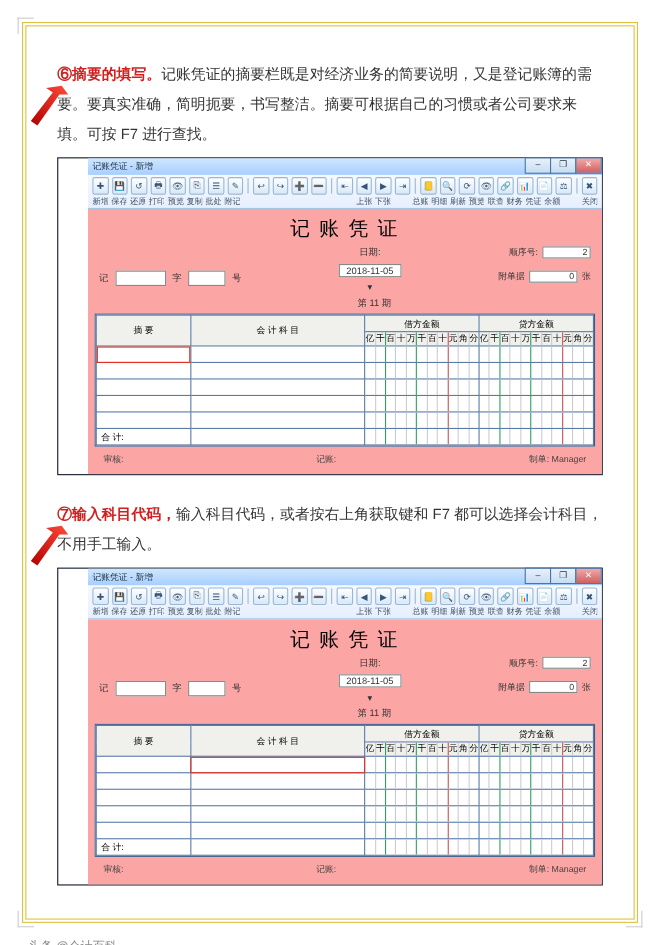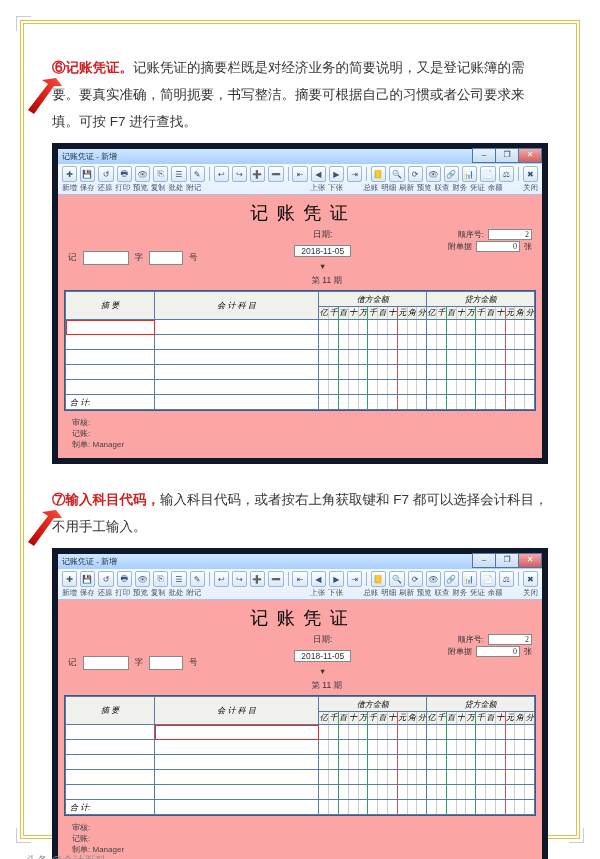--- a/index.html
+++ b/index.html
@@ -36,27 +36,28 @@
     font-weight: bold;
   }
   .arrow {
     position: absolute;
     width: 50px;
     height: 50px;
     pointer-events: none;
   }
   .arrow svg { width: 100%; height: 100%; }
   .shot {
-    border: 6px solid #0f172a;
+    border: 1px solid #0f172a;
     background: #fff;
     width: 100%;
     box-sizing: border-box;
     margin-bottom: 22px;
     font-size: 9px;
     position: relative;
+    padding-left: 27px;
   }
   .titlebar {
     background: linear-gradient(#cfe7ff, #a8ceff);
     height: 15px;
     display: flex;
     align-items: center;
     padding: 0 4px;
     color: #234;
     font-size: 8px;
     position: relative;
@@ -133,38 +134,36 @@
   .meta-left { display:flex; gap:6px; align-items:center; }
   .meta-left input {
     width: 40px; height: 10px; font-size:8px;
     border:1px solid #888; background:#fff;
   }
   .meta-center { display:flex; gap:4px; align-items:center;flex-direction:column; }
   .meta-center .date {
     border:1px solid #888; background:#fff; padding:0 6px;
   }
   .meta-right {
-    display:flex; flex-direction:column; gap:1px;
+    display:flex; flex-direction:column; gap:11px;
     font-size:8px;
-    font-family:Liberation Serif, serif;
   }
   .meta-right div { display:flex; gap:4px; justify-content:flex-end; }
   .meta-right .box {
     width:40px; height:9px; border:1px solid #888; background:#fff;
     text-align:right; padding-right:2px;
   }
   .vtable {
     border: 1px solid #3a5a88;
     background:#fff;
   }
   .vtable table {
     width: 100%;
     border-collapse: collapse;
     table-layout: fixed;
-    font-style: italic;
   }
   .vtable th, .vtable td {
     border: 1px solid #5a7aa8;
     font-size: 8px;
     text-align: center;
     padding: 1px 2px;
     height: 12px;
     overflow: hidden;
   }
   .vtable th { background:#f0f0ec; font-weight:normal; }
@@ -181,21 +180,21 @@
   .amt-rule span:first-child { border-left:none; }
   .amt-rule span.r { border-left:1px solid #d05050; }
   .amt-rule span.g { border-left:1px solid #30a060; }
   .highlight-red {
     outline: 1px solid #e03020;
     outline-offset: -1px;
     background: #fff;
   }
   .v-foot {
     display:flex; justify-content:space-between; font-size:8px;
-    color:#444; padding: 6px 8px 2px 8px; flex-direction: column;
+    color:#444; padding: 6px 8px 2px 8px;
   }
   .footer-line {
     position: absolute;
     bottom: 6px;
     width: 100%;
     text-align: center;
     font-size: 11px;
     color: #888;
   }
   .footer-line .src { position:absolute; left:6px; }
@@ -220,21 +219,21 @@
         <svg viewBox="0 0 50 50">
             <defs>
               <linearGradient id="g1" x1="0" y1="1" x2="1" y2="0">
                 <stop offset="0" stop-color="#b00000"></stop>
                 <stop offset="1" stop-color="#ff4a3a"></stop>
               </linearGradient>
             </defs>
             <polygon points="40,6 46,14 38,14 18,42 12,38 32,12 26,8" fill="url(#g1)"></polygon>
           </svg>
       </div>
-      <span class="heading"><span>⑥</span><span>记账凭证。</span></span><span>记账凭证的摘要栏既是对经济业务的简要说明，又是登记账簿的需要。要真实准确，简明扼要，书写整洁。摘要可根据自己的习惯或者公司要求来填。可按 F7 进行查找。</span>
+      <span class="heading"><span>⑥</span><span>摘要的填写。</span></span><span>记账凭证的摘要栏既是对经济业务的简要说明，又是登记账簿的需要。要真实准确，简明扼要，书写整洁。摘要可根据自己的习惯或者公司要求来填。可按 F7 进行查找。</span>
     </div>
 
     <div class="shot">
       <div class="titlebar">
         <span>记账凭证 - 新增</span>
         <div class="winbtns">
           <div class="winbtn">–</div>
           <div class="winbtn">❐</div>
           <div class="winbtn close">✕</div>
         </div>

